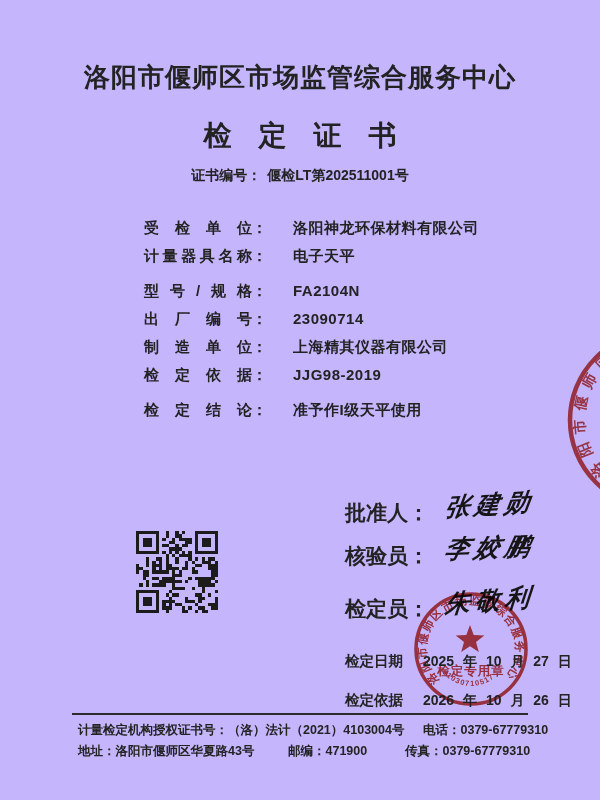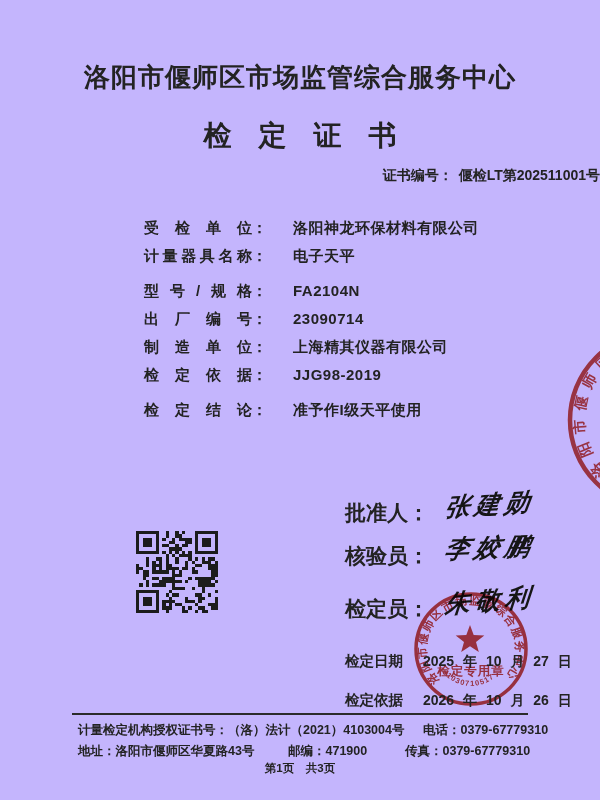--- a/index.html
+++ b/index.html
@@ -15,21 +15,21 @@
     position:absolute; top:60px; left:0; width:600px;
     text-align:center; font-size:26px; font-weight:700; letter-spacing:1px;
   }
   .cert-title{
     position:absolute; top:117px; left:0; width:600px; text-align:center;
   }
   .cert-title .spread{
     font-size:28px; font-weight:700; letter-spacing:27px; margin-right:-27px;
   }
   .cert-no{
-    position:absolute; top:167px; left:0; width:600px; text-align:right;
+    position:absolute; top:167px; left:0; width:600px; text-align:center;
     font-size:14px; font-weight:700;
   }
   .cert-no .lbl{ margin-right:6px; }
   
   .fields{ position:absolute; top:214px; left:144px; width:420px; }
   .frow{ line-height:28px; white-space:nowrap; }
   .frow.gap{ margin-top:7px; }
   .flabel{ font-size:15px; font-weight:700; }
   .flabel .jl{
     display:inline-block; width:108px; vertical-align:top;
@@ -451,15 +451,14 @@
   <div class="divider"></div>
   <div class="fline" style="top:722px">
     <span class="f-license">计量检定机构授权证书号：（洛）法计（2021）4103004号</span>
     <span class="f-phone">电话：0379-67779310</span>
   </div>
   <div class="fline" style="top:743px">
     <span class="f-address">地址：洛阳市偃师区华夏路43号</span>
     <span class="f-postcode">邮编：471900</span>
     <span class="f-fax">传真：0379-67779310</span>
   </div>
-  <div class="page-info">第1页　共3页</div>
 
 </div>
 
 </body></html>

